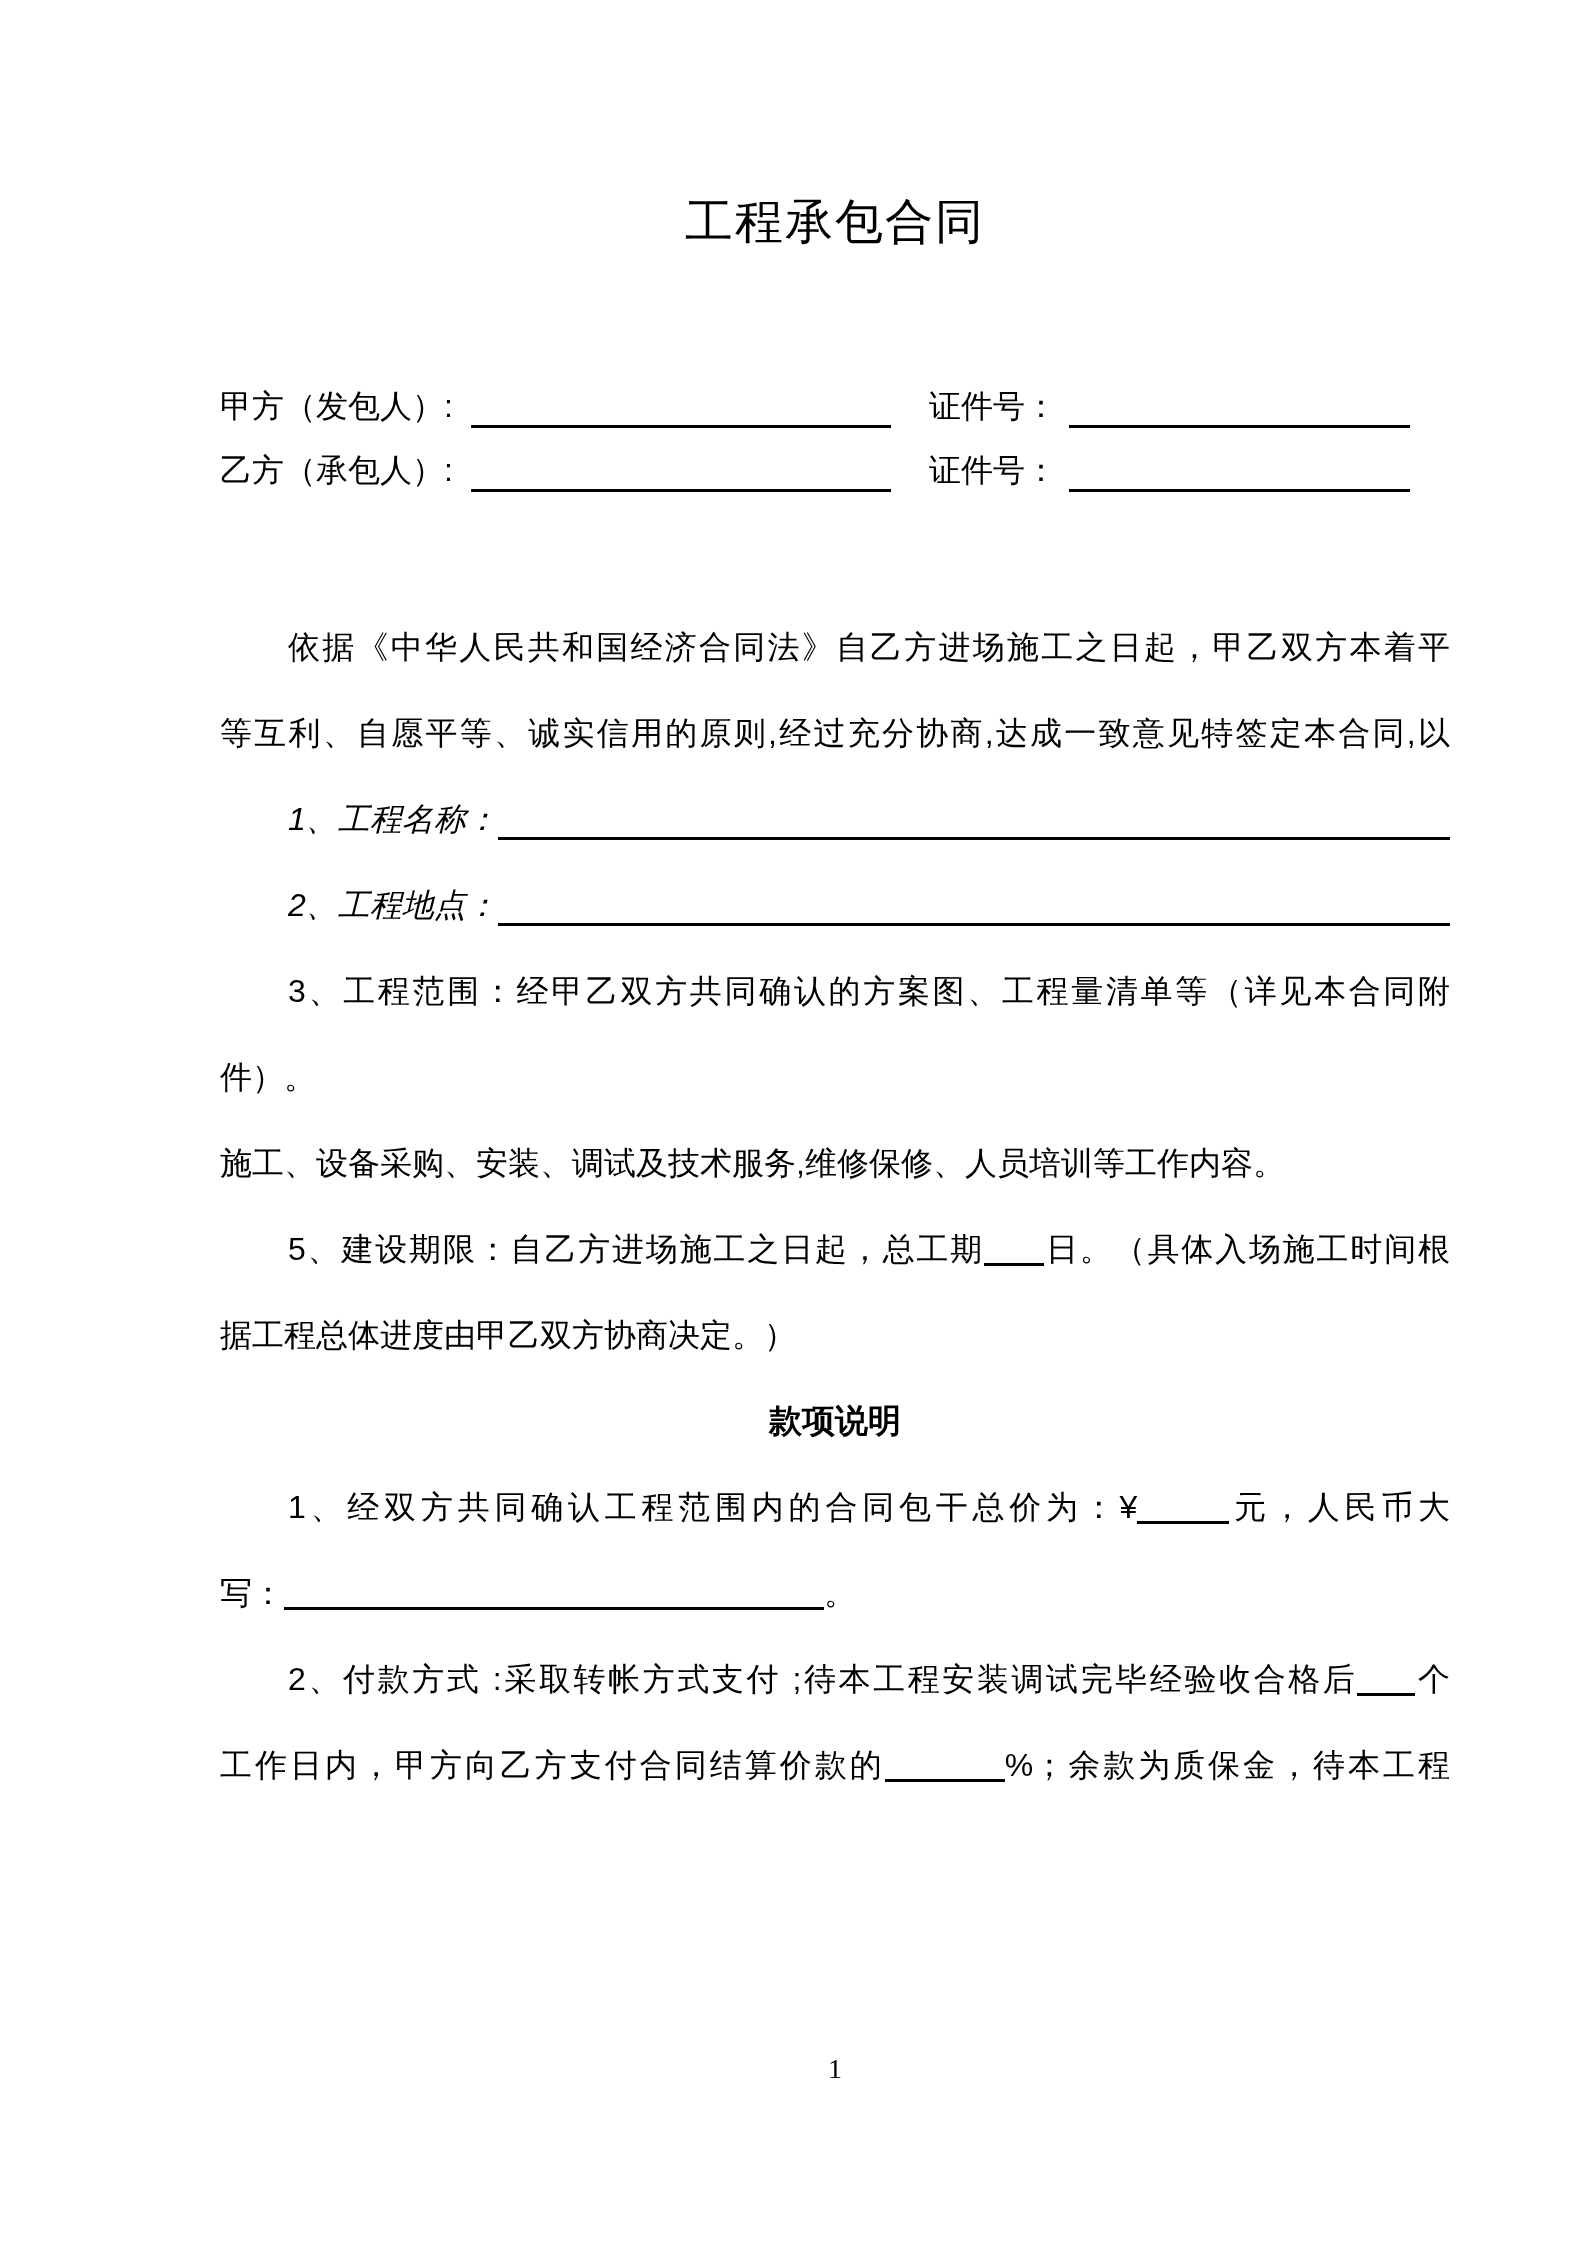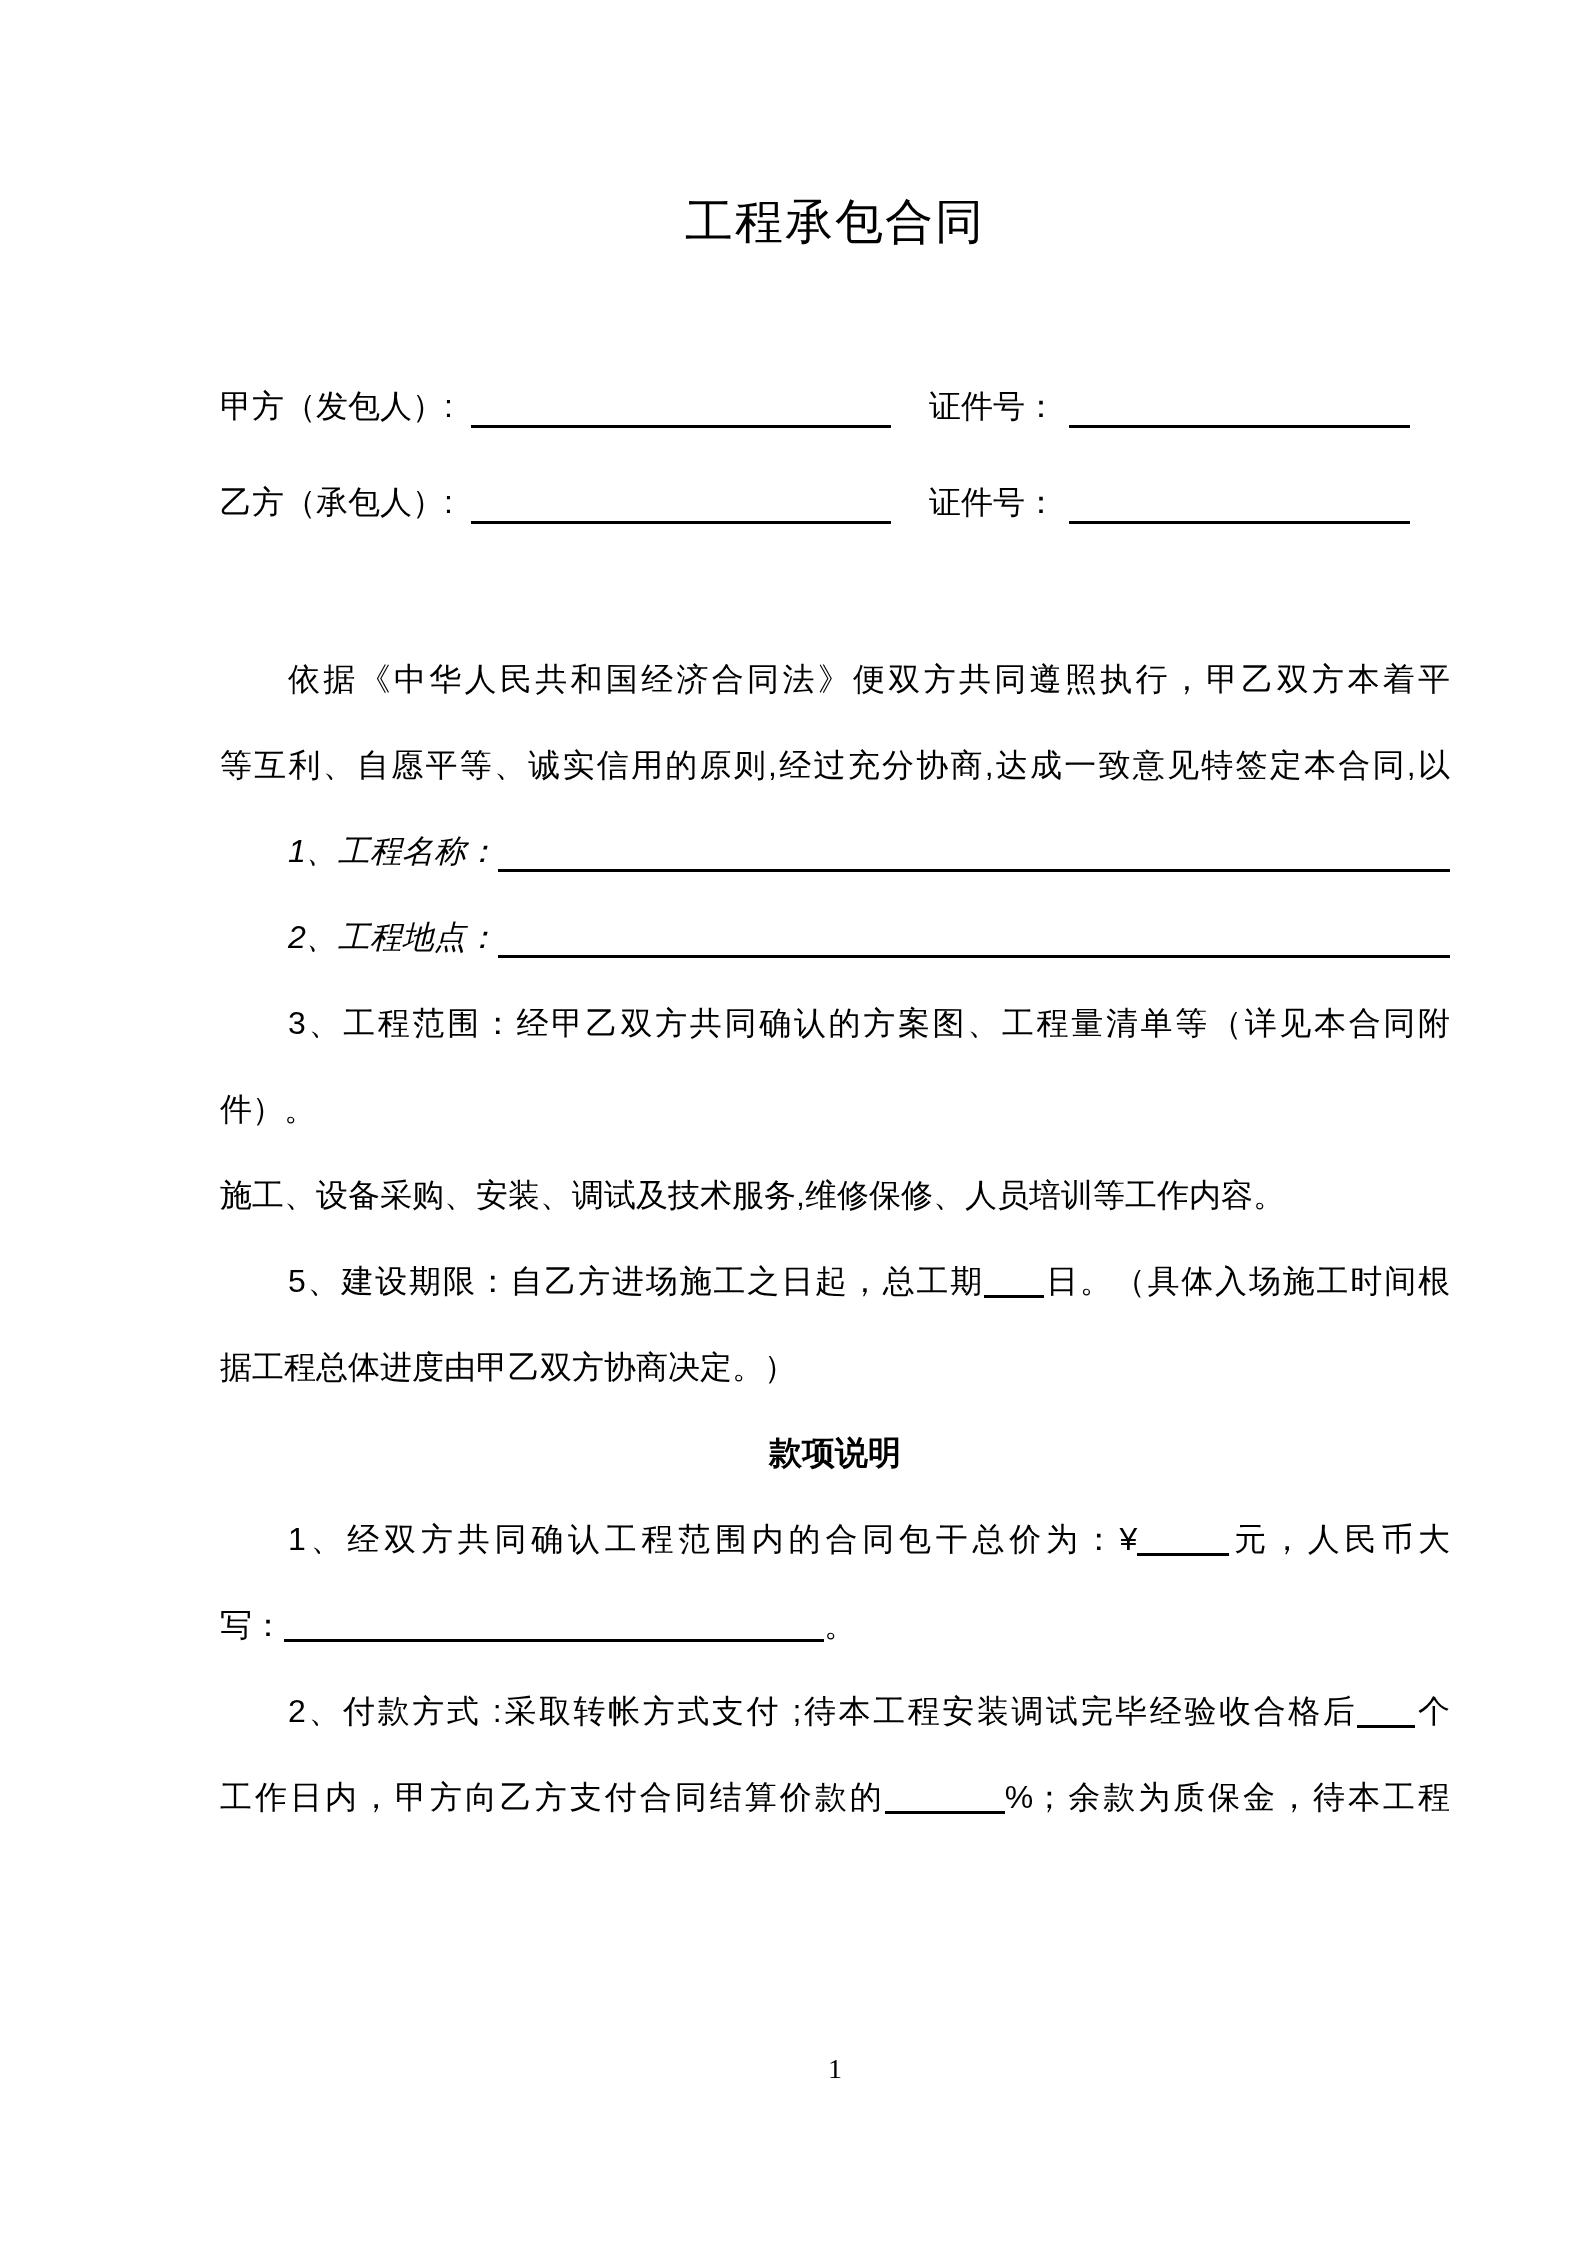--- a/index.html
+++ b/index.html
@@ -23,21 +23,21 @@
     letter-spacing:2px;
   }
   .party-row{
     display:flex;
     align-items:flex-end;
     line-height:44px;
     margin-right:40px;
     white-space:pre;
     gap:12px;
   }
-  .party-row + .party-row{margin-top:52px;text-align:right;}
+  .party-row + .party-row{margin-top:20px;text-align:right;}
   .party-row .lbl{flex:0 0 auto;}
   .party-row .id-lbl{margin-left:26px;}
   .blank{
     display:inline-block;
     border-bottom:3px solid #000;
     height:36px;
     vertical-align:-6px;
   }
   .party-row .blank{vertical-align:baseline;}
   .blank-name{width:420px;margin-left:6px;}
@@ -102,21 +102,21 @@
 
   <div class="party-row">
     <span class="lbl">乙方（承包人）:</span>
     <span class="blank blank-name"></span>
     <span class="lbl id-lbl">证件号：</span>
     <span class="blank blank-id"></span>
   </div>
 
   <div class="body-flow">
 
-    <div class="line j indent">依据《中华人民共和国经济合同法》便双方共同遵照执行，甲乙双方本着平</div>
+    <div class="line j indent">依据《中华人民共和国经济合同法》自乙方进场施工之日起，甲乙双方本着平</div>
     <div class="line j">等互利、自愿平等、诚实信用的原则,经过充分协商,达成一致意见特签定本合同,以</div>
 
 
     <div class="fill-line indent">
       <span>1、工程名称：</span>
       <span class="blank-fill"></span>
     </div>
 
     <div class="fill-line indent">
       <span>2、工程地点：</span>

